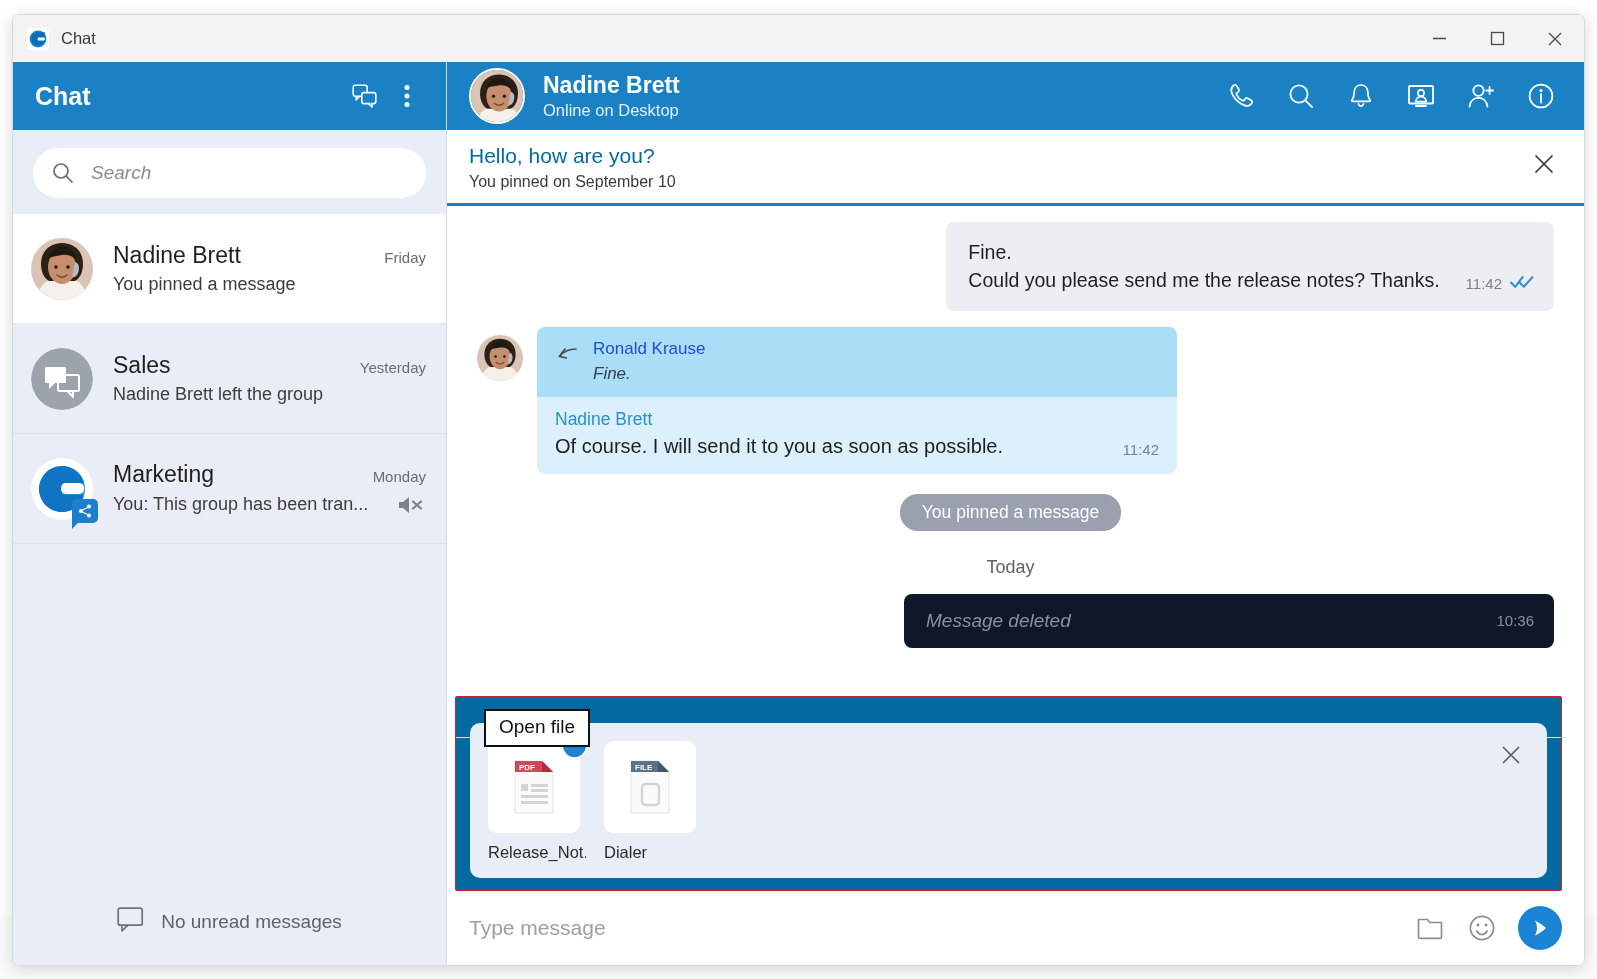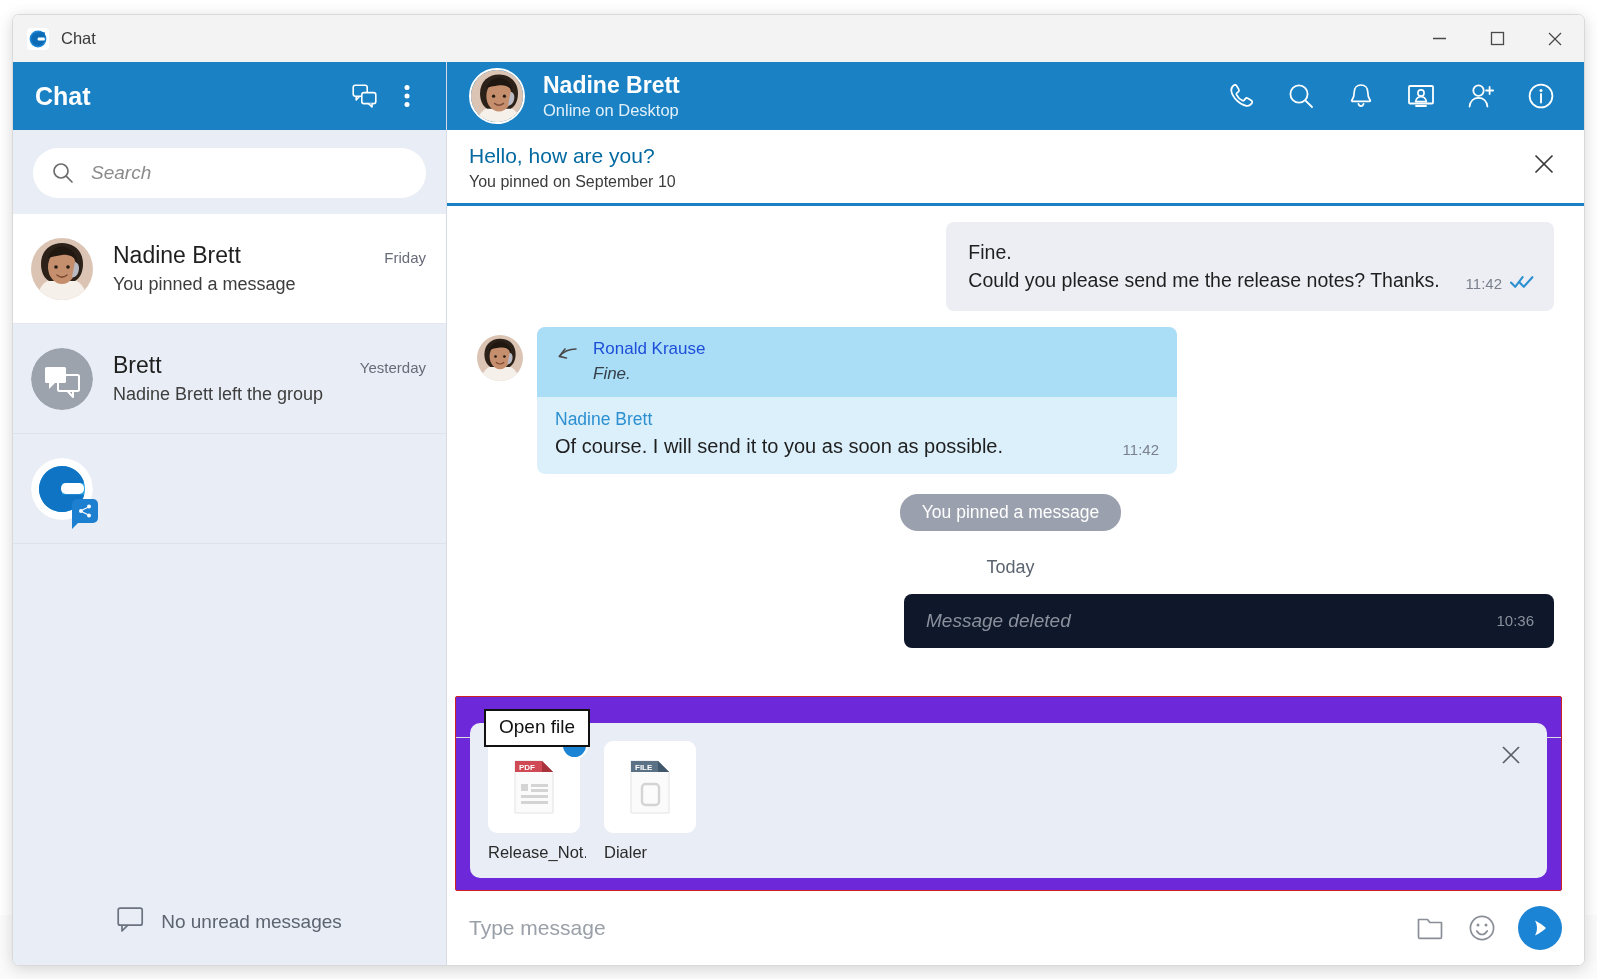--- a/index.html
+++ b/index.html
@@ -347,21 +347,21 @@
   .md-time { flex: none; font-size: 15px; color: #8b919c; margin-left: 20px; }
 
   
   #attach-zone {
     flex: none;
     margin: 10px 22px 0 8px;
     border: 1.5px solid #d02020;
     border-radius: 2px;
     position: relative;
     padding: 26px 14px 12px 14px;
-    background: #6d28d9;
+    background: #0369a1;
   }
   #attach-divider {
     position: absolute;
     left: 0; right: 0;
     top: 40px;
     height: 1px;
     background: #dcdcdc;
   }
   #tooltip-openfile {
     position: absolute;
@@ -568,21 +568,21 @@
                   <circle cx="31" cy="31" r="31" fill="#9da3ad"></circle>
                   <rect x="14" y="19" width="21" height="16" rx="1.5" fill="#ffffff"></rect>
                   <path d="M18 35 L18 41 L24 35 Z" fill="#ffffff"></path>
                   <rect x="27" y="27" width="21" height="16" rx="1.5" fill="none" stroke="#ffffff" stroke-width="2"></rect>
                   <path d="M42 43 L42 49 L36.5 43 Z" fill="#9da3ad" stroke="#ffffff" stroke-width="2" stroke-linejoin="round"></path>
                 </svg>
               </span>
             </div>
             <div class="chat-texts">
               <div class="chat-row1">
-                <span class="chat-name">Brett</span>
+                <span class="chat-name">Sales</span>
                 <span class="chat-time">Yesterday</span>
               </div>
               <div class="chat-row2">
                 <span class="chat-preview">Nadine Brett left the group</span>
               </div>
             </div>
           </div>
 
           <div class="chat-item">
             <div class="avatar">
@@ -596,20 +596,36 @@
               </span>
               <span class="badge-share">
                 <svg width="14" height="14" viewBox="0 0 14 14">
                   <circle cx="11" cy="2.6" r="2" fill="#ffffff"></circle>
                   <circle cx="11" cy="11.4" r="2" fill="#ffffff"></circle>
                   <circle cx="3" cy="7" r="2" fill="#ffffff"></circle>
                   <line x1="4.4" y1="6" x2="9.6" y2="3.4" stroke="#ffffff" stroke-width="1.1"></line>
                   <line x1="4.4" y1="8" x2="9.6" y2="10.6" stroke="#ffffff" stroke-width="1.1"></line>
                 </svg>
               </span>
+            </div>
+            <div class="chat-texts">
+              <div class="chat-row1">
+                <span class="chat-name">Marketing</span>
+                <span class="chat-time">Monday</span>
+              </div>
+              <div class="chat-row2">
+                <span class="chat-preview">You: This group has been tran...</span>
+                <span class="mute-icon">
+                  <svg width="30" height="24" viewBox="0 0 30 24">
+                    <path d="M3 9h4l6-5v16l-6-5H3z" fill="#7b828d"></path>
+                    <line x1="17" y1="8.5" x2="25" y2="15.5" stroke="#7b828d" stroke-width="2.2" stroke-linecap="round"></line>
+                    <line x1="25" y1="8.5" x2="17" y2="15.5" stroke="#7b828d" stroke-width="2.2" stroke-linecap="round"></line>
+                  </svg>
+                </span>
+              </div>
             </div>
           </div>
 
         </div>
 
         <div id="sidebar-footer">
           <span>
             <svg width="28" height="26" viewBox="0 0 28 26">
               <rect x="1.2" y="1.2" width="24" height="17" rx="2" fill="none" stroke="#6b7280" stroke-width="1.7"></rect>
               <path d="M5 18.2 L5 24 L10.8 18.2" fill="none" stroke="#6b7280" stroke-width="1.7" stroke-linejoin="round"></path>

